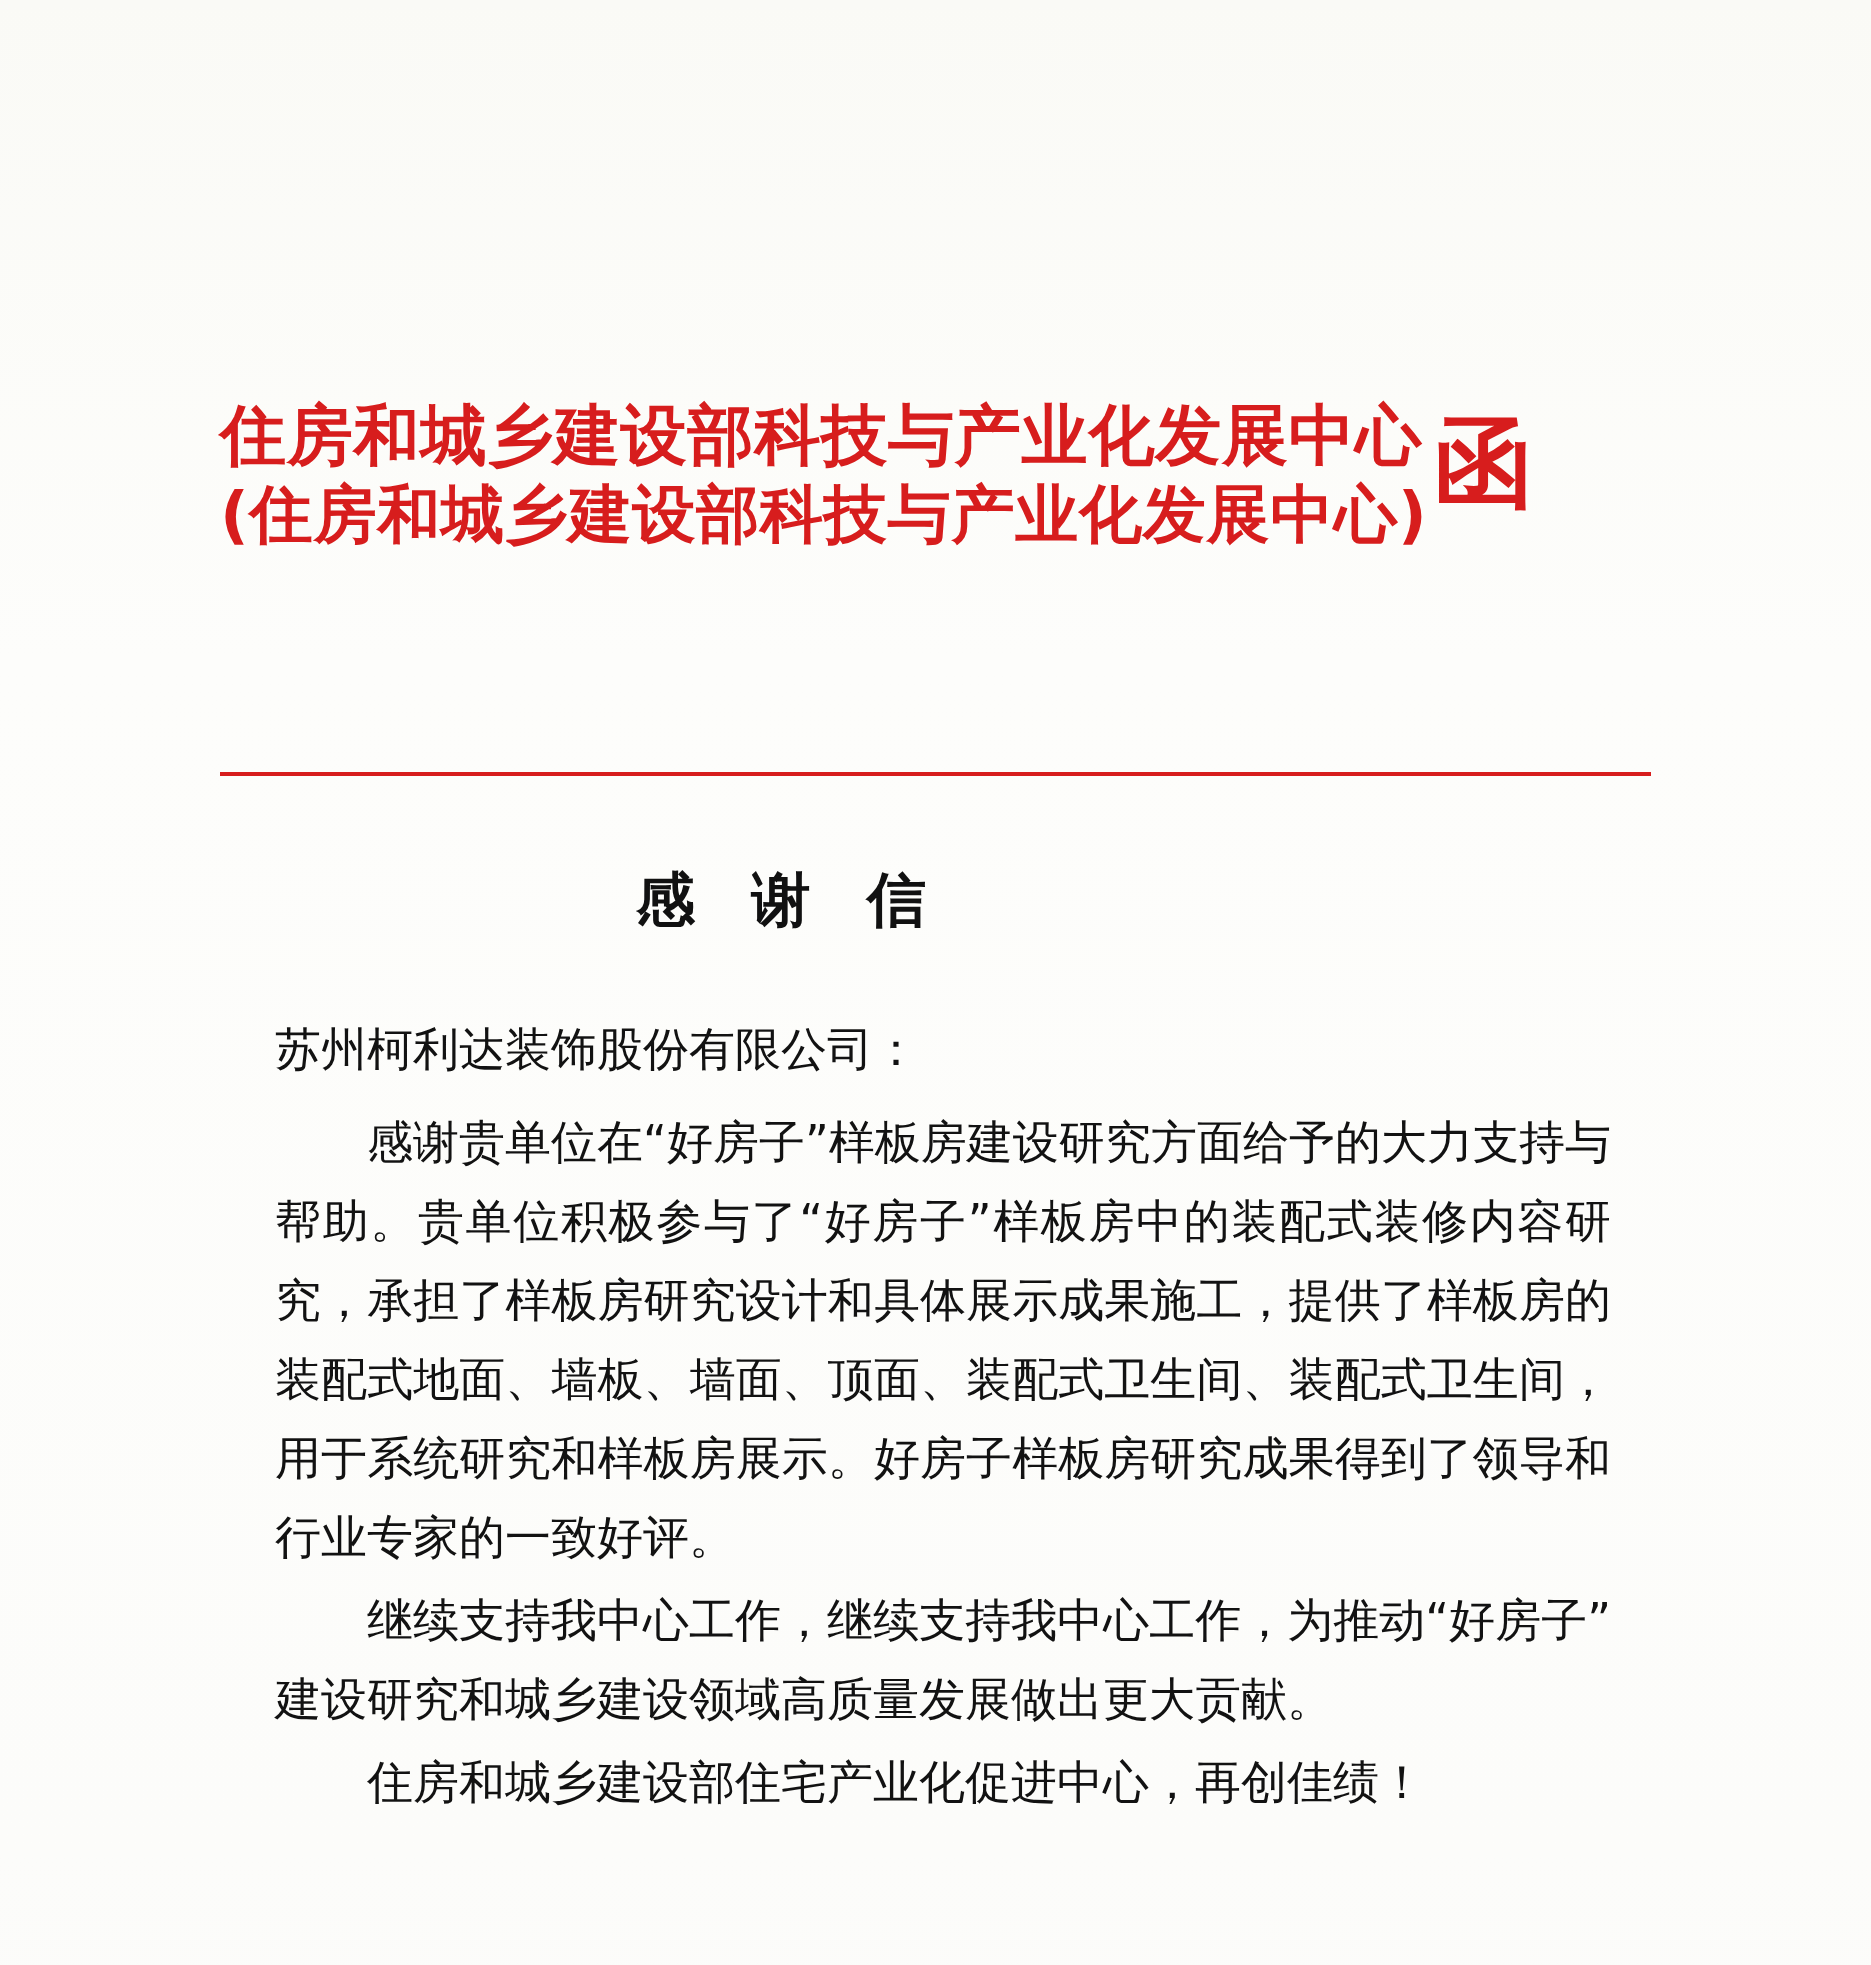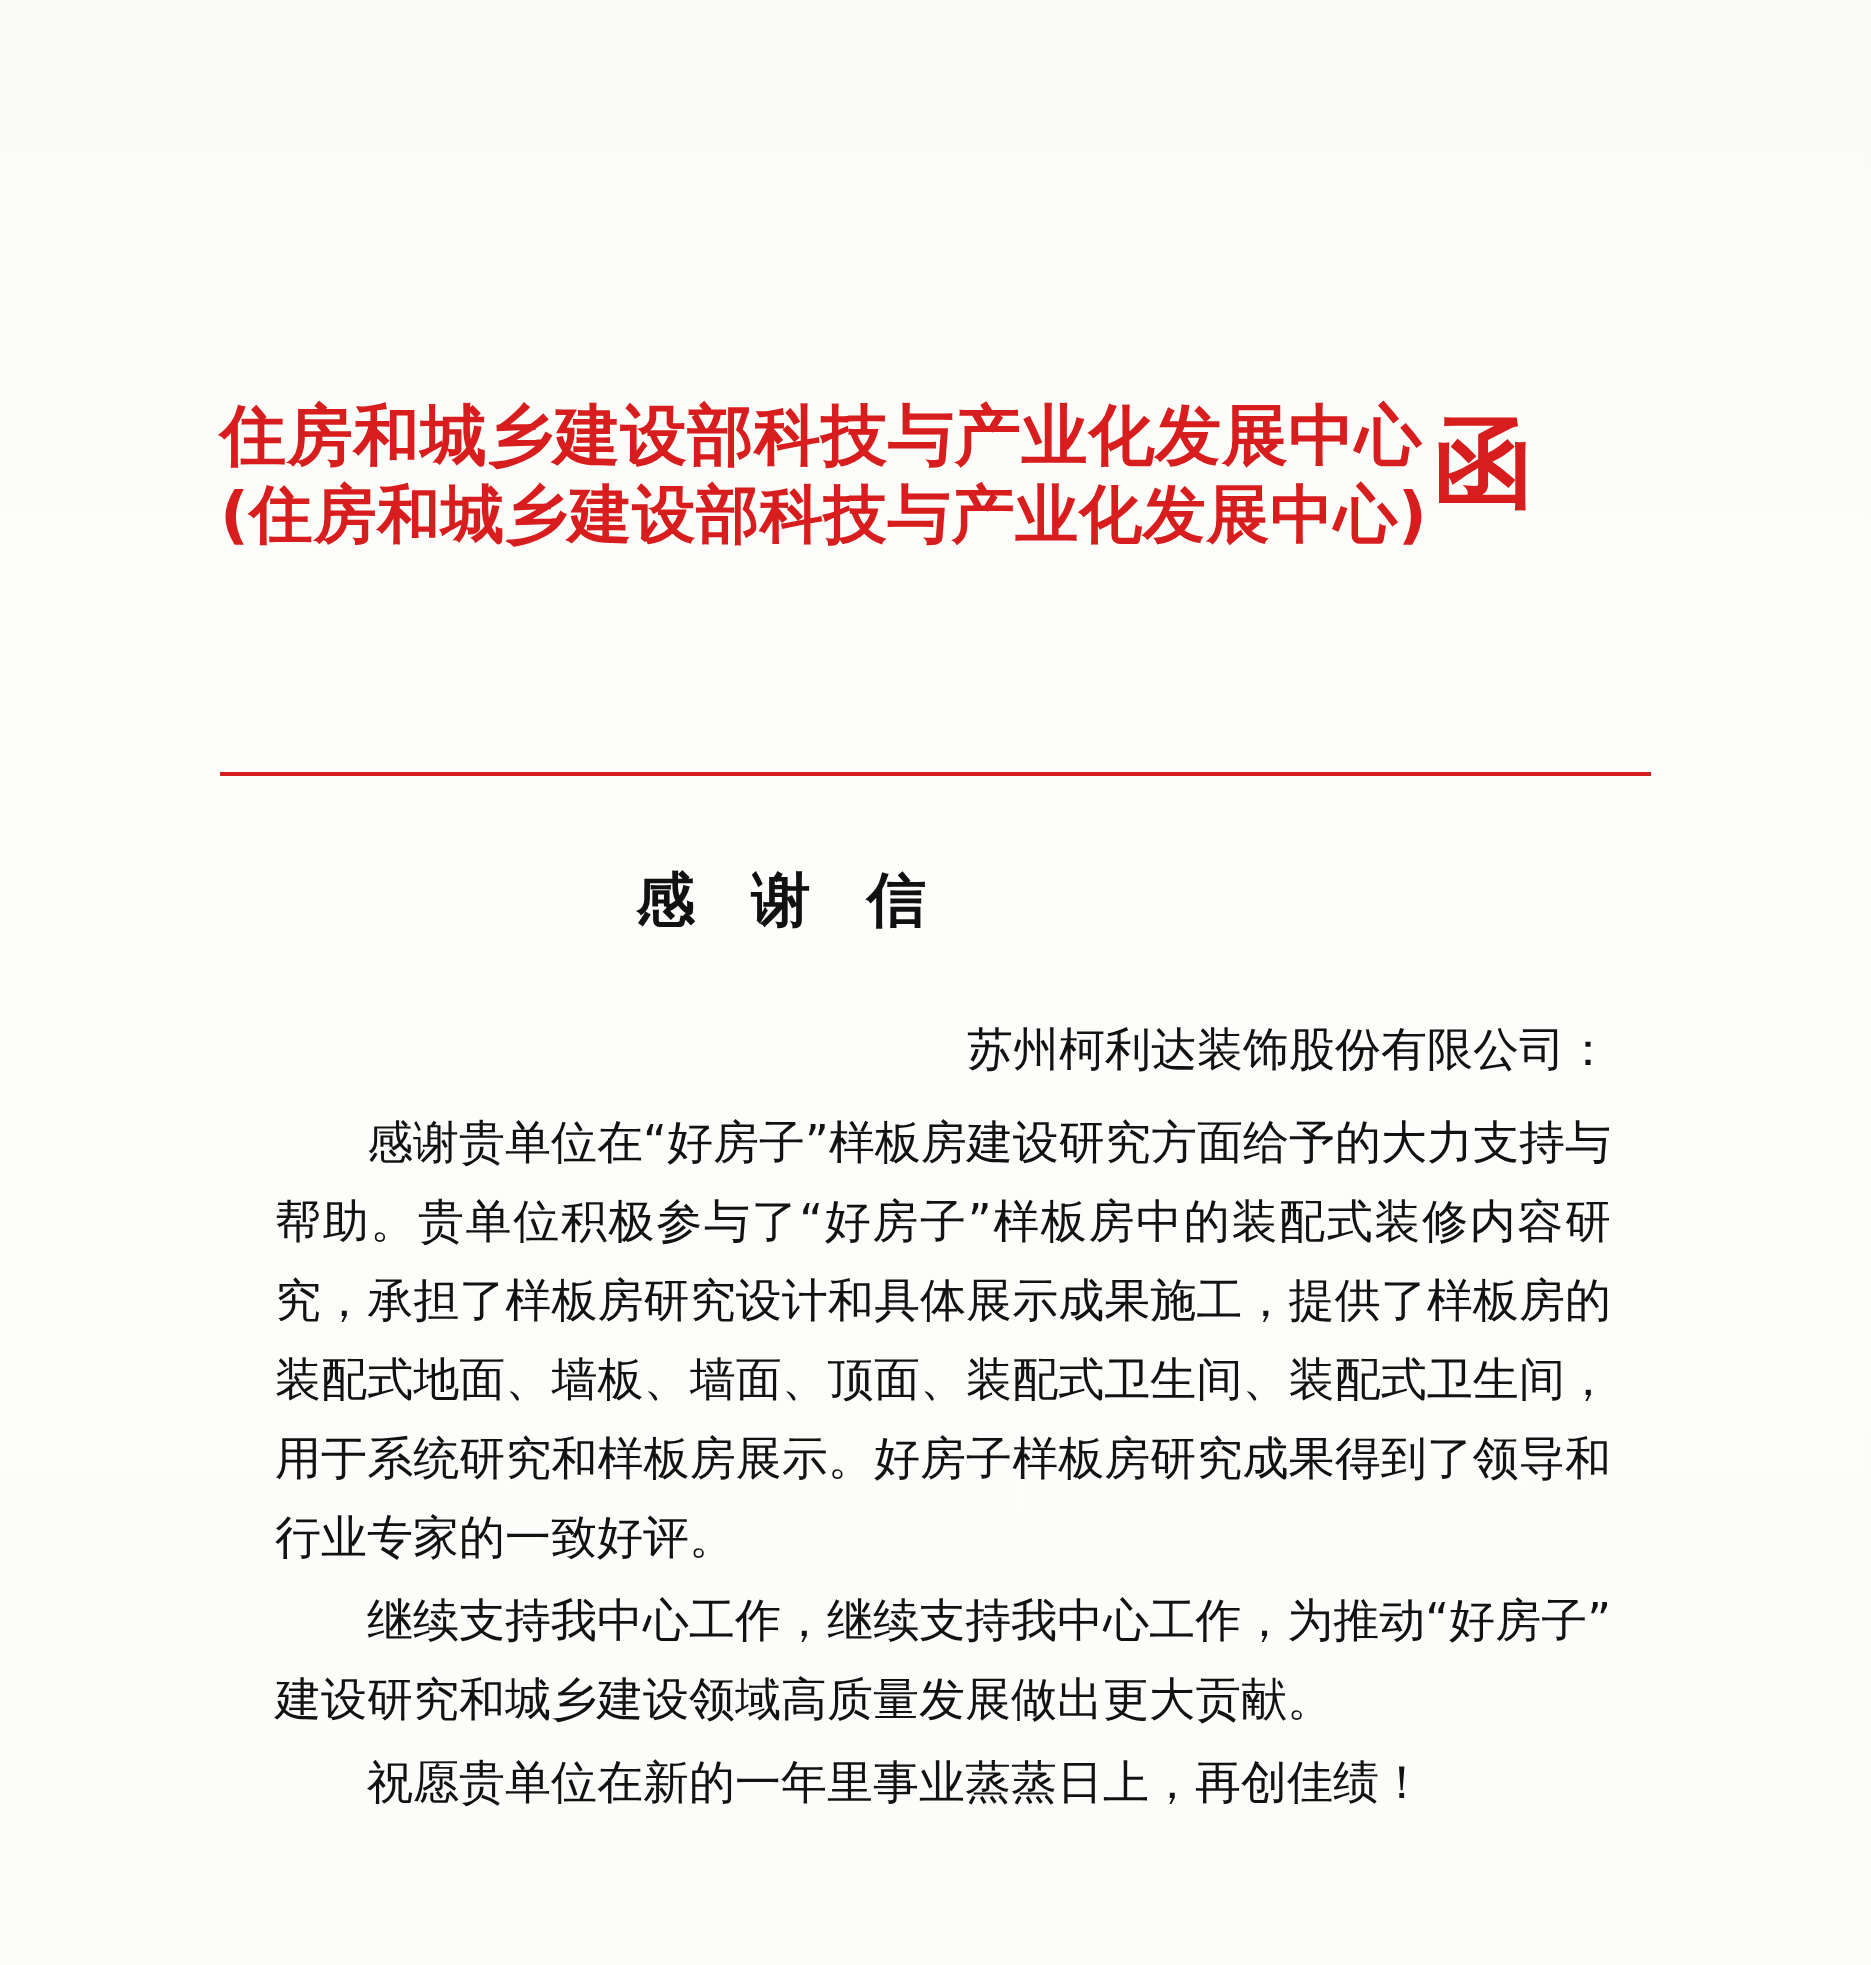--- a/index.html
+++ b/index.html
@@ -95,21 +95,21 @@
     left: 275px;
     top: 1010px;
     width: 1336px;
     color: #121212;
     font-size: 46px;
     line-height: 1.72;
     font-family: "DejaVu Sans", "Liberation Sans", sans-serif;
   }
   .salutation {
     margin: 0 0 13.4px 0;
-    text-align: right;
+    text-align: left;
   }
   .para {
     margin: 0 0 3.9px 0;
     text-indent: 2em;
     text-align: justify;
     text-justify: inter-character;
   }
 </style>
 </head>
 <body>
@@ -126,17 +126,17 @@
   </div>
 
   <div class="red-rule"></div>
 
   <div class="doc-title">感 谢 信</div>
 
   <div class="body-block">
     <p class="salutation">苏州柯利达装饰股份有限公司：</p>
     <p class="para">感谢贵单位在“好房子”样板房建设研究方面给予的大力支持与帮助。贵单位积极参与了“好房子”样板房中的装配式装修内容研究，承担了样板房研究设计和具体展示成果施工，提供了样板房的装配式地面、墙板、墙面、顶面、装配式卫生间、装配式卫生间，用于系统研究和样板房展示。好房子样板房研究成果得到了领导和行业专家的一致好评。</p>
     <p class="para">继续支持我中心工作，继续支持我中心工作，为推动“好房子”建设研究和城乡建设领域高质量发展做出更大贡献。</p>
-    <p class="para">祝愿贵单位在新的一年里事业蒸蒸日上，再创佳绩！</p>
+    <p class="para">住房和城乡建设部住宅产业化促进中心，再创佳绩！</p>
   </div>
 
 </div>
 
 
 </body></html>

